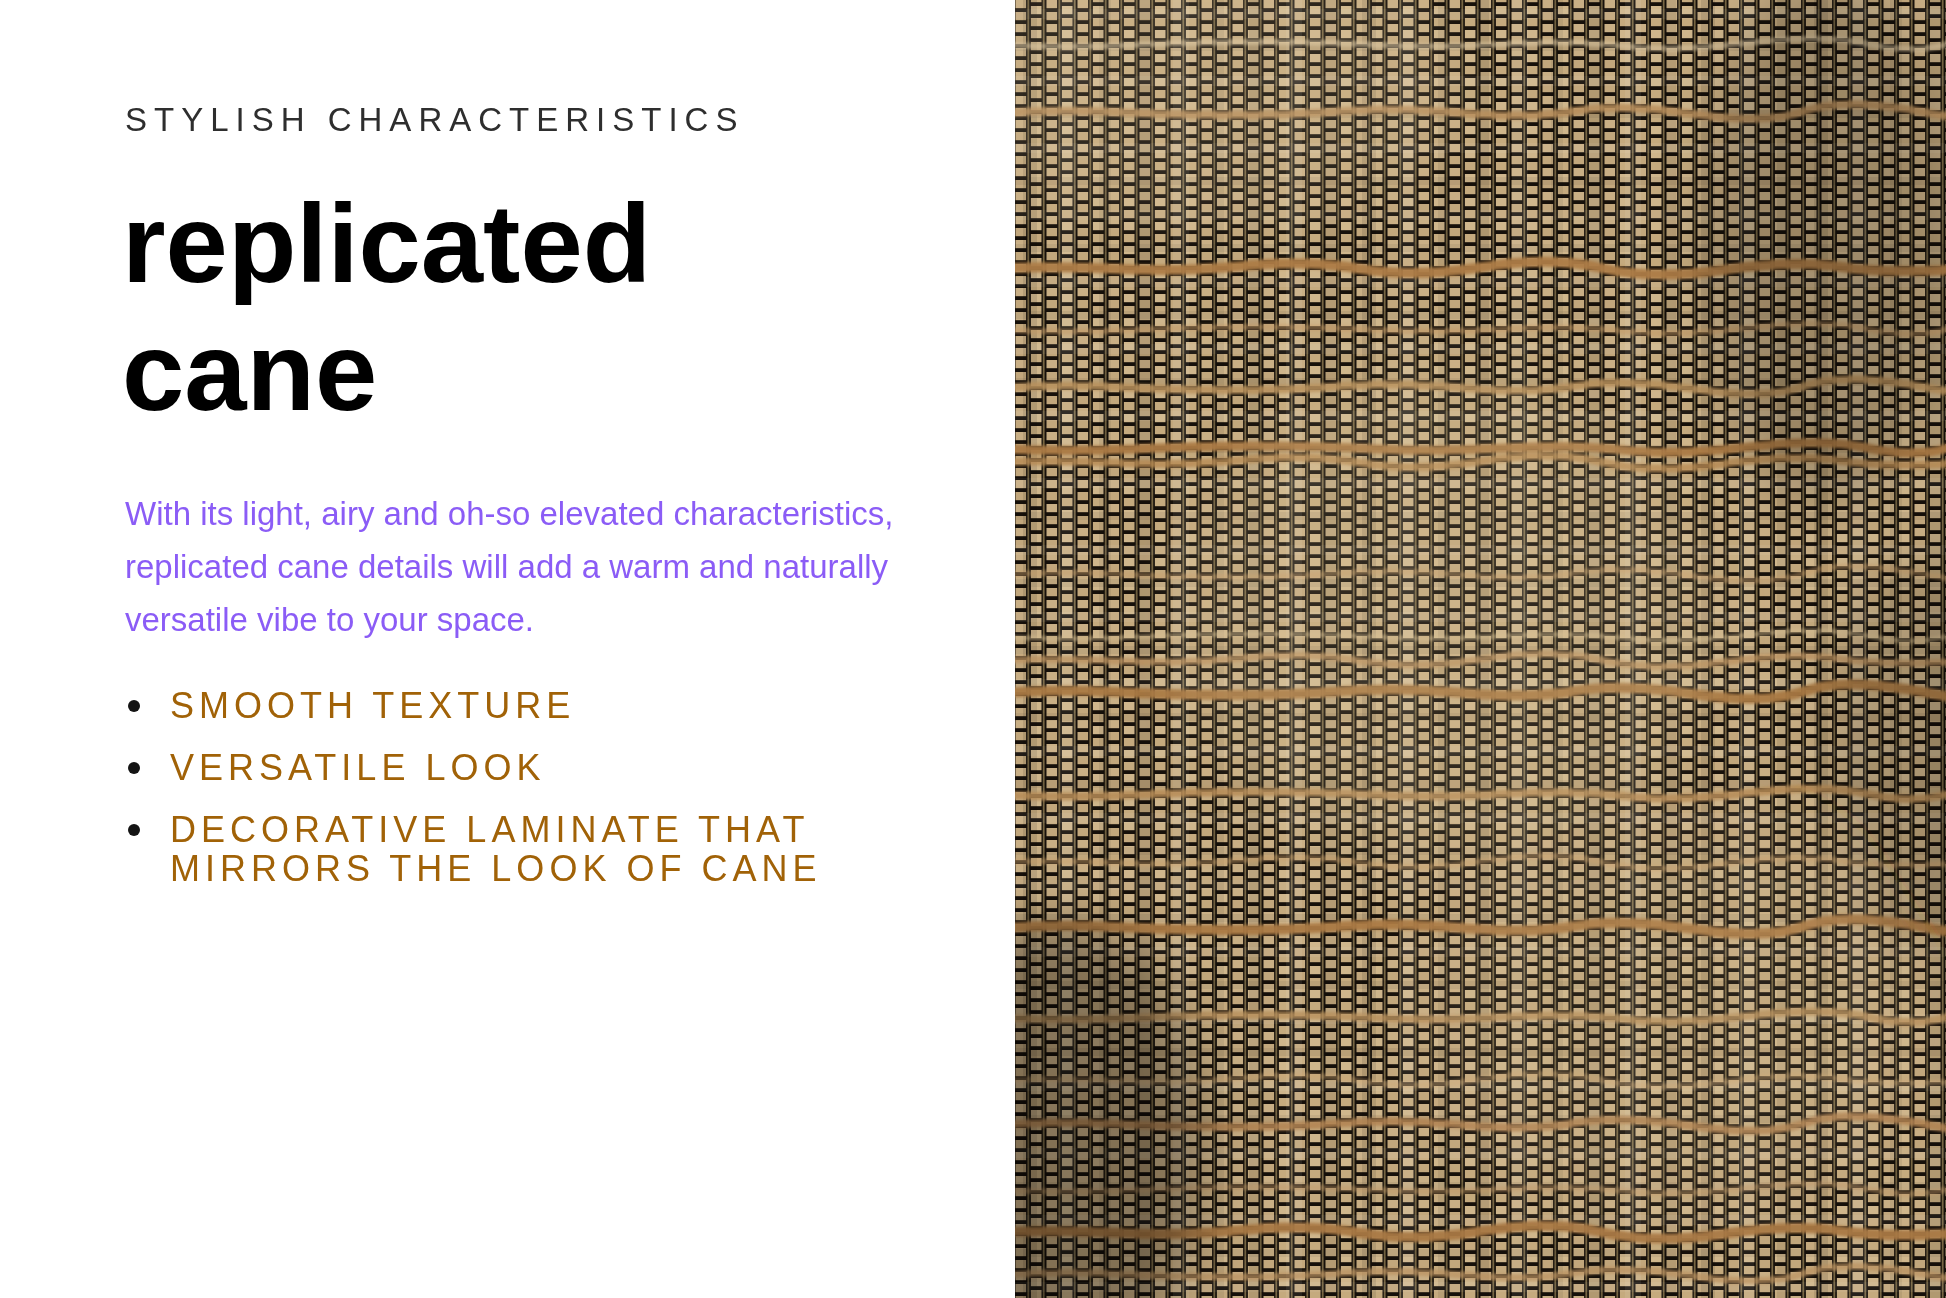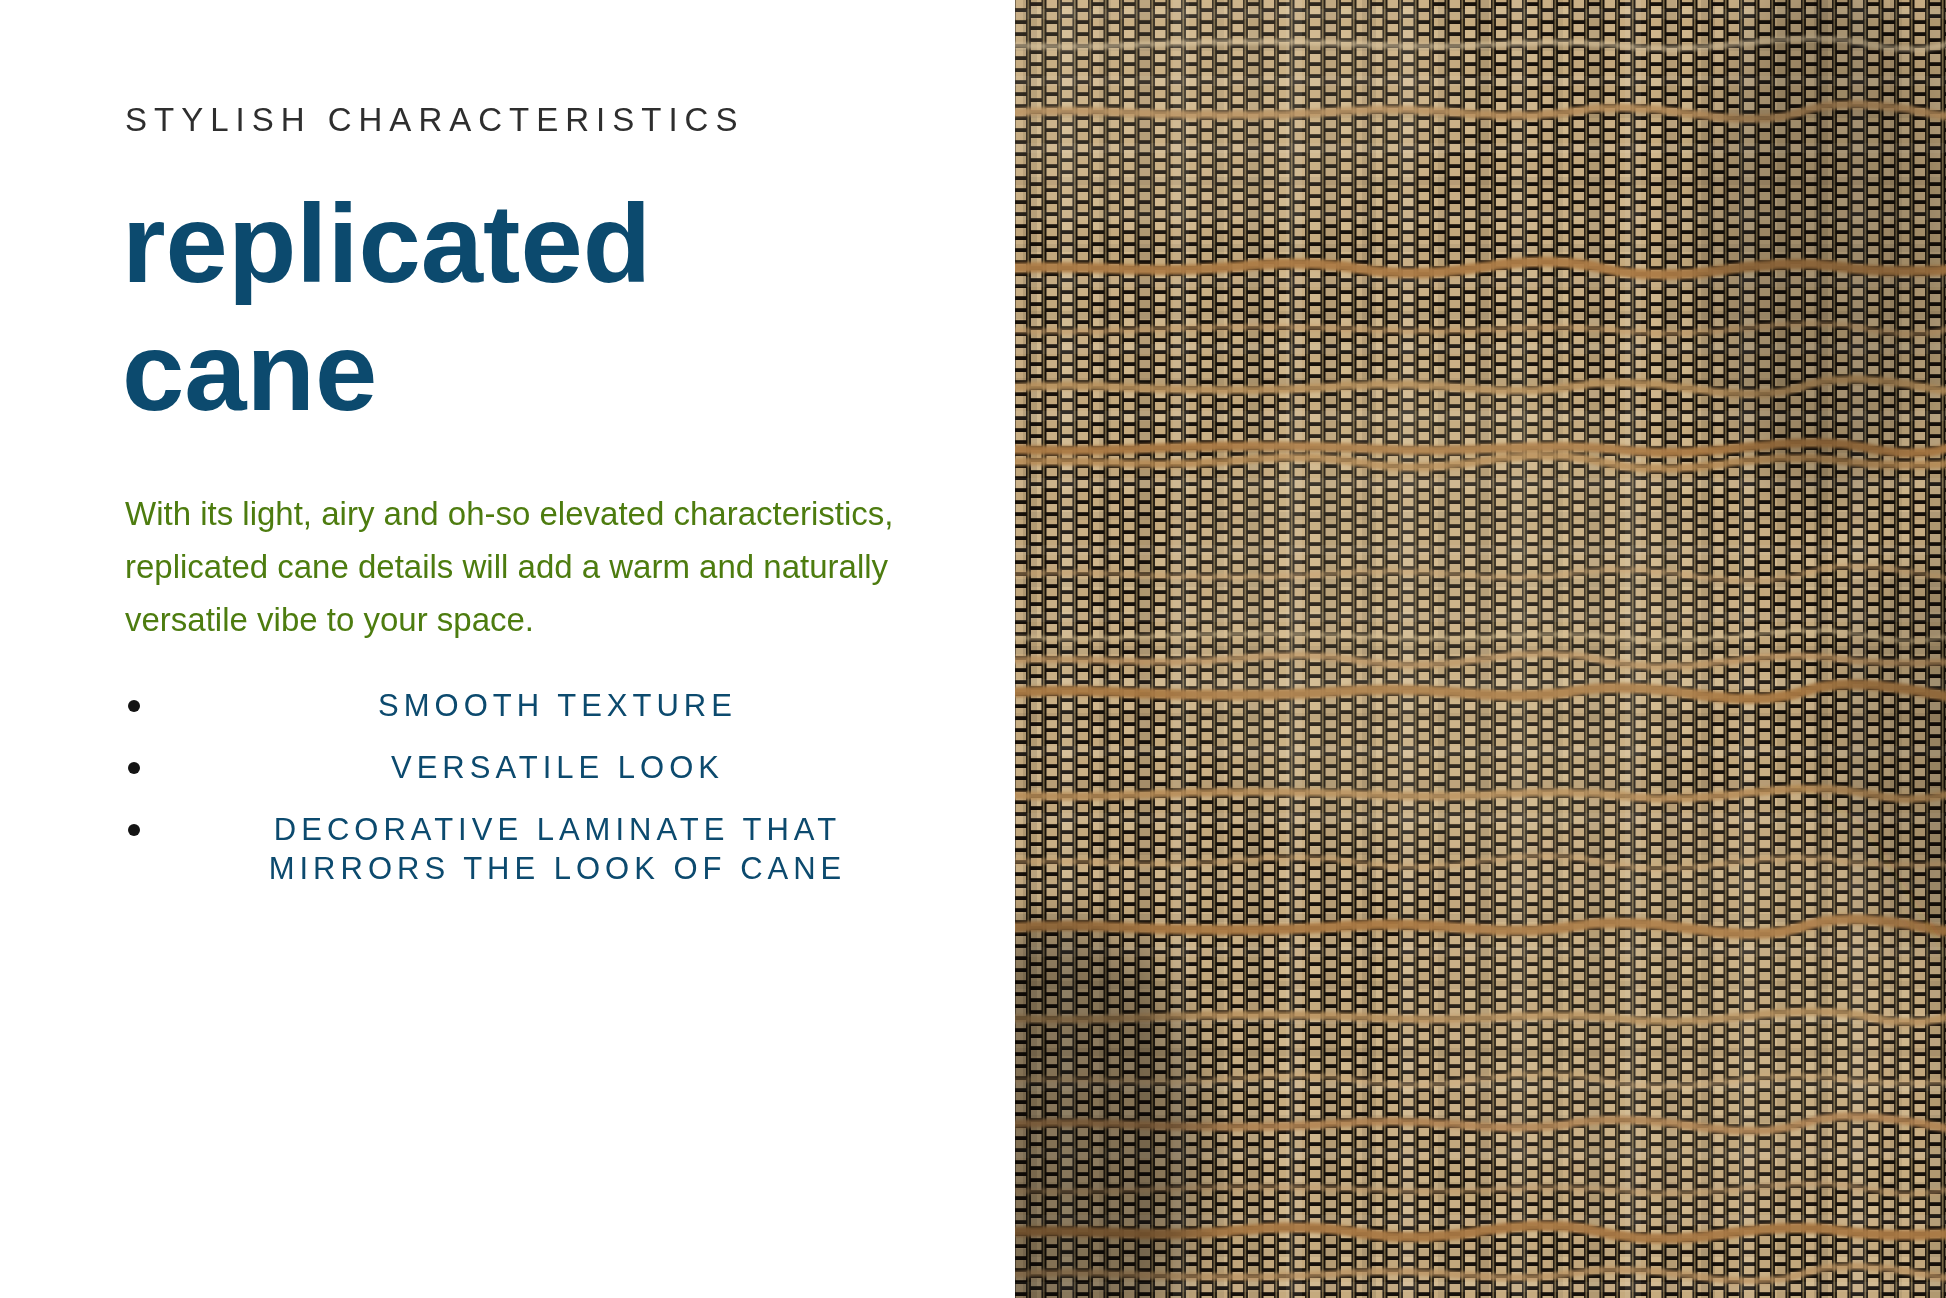--- a/index.html
+++ b/index.html
@@ -10,33 +10,33 @@
   
   .content-panel{position:absolute;left:0;top:0;width:1015px;height:1134px;background:#ffffff;}
   .eyebrow{
     position:absolute;left:125px;top:100px;
     font-size:33px;line-height:40px;letter-spacing:7px;
     color:#2e2e2e;font-weight:400;white-space:nowrap;
   }
   .title{
     position:absolute;left:122px;top:180px;margin:0;
     font-size:112px;line-height:128px;font-weight:bold;letter-spacing:0;
-    color:#0c4a6e;white-space:pre-line;
+    color:#000000;white-space:pre-line;
   }
   .desc{
     position:absolute;left:125px;top:487px;margin:0;width:800px;
-    font-size:33px;line-height:53px;color:#4d7c0f;white-space:pre-line;
+    font-size:33px;line-height:53px;color:#8b5cf6;white-space:pre-line;
   }
   .bullets{
     position:absolute;left:125px;top:686px;margin:0;padding:0;list-style:none;width:820px;
   }
   .bullets li{
     position:relative;padding-left:45px;margin:0 0 23px 0;
-    font-size:31px;line-height:39px;letter-spacing:5px;
-    color:#0c4a6e;white-space:pre-line;text-align:center;
+    font-size:36px;line-height:39px;letter-spacing:5px;
+    color:#a16207;white-space:pre-line;
   }
   .bullets li .dot{
     position:absolute;left:3px;top:14px;width:12px;height:12px;border-radius:50%;background:#141414;
   }
   
   .texture-panel{position:absolute;left:1015px;top:0;width:931px;height:1298px;overflow:hidden;background:#181208;}
   .texture-panel svg{display:block;width:931px;height:1298px;}
 </style>
 </head>
 <body>

